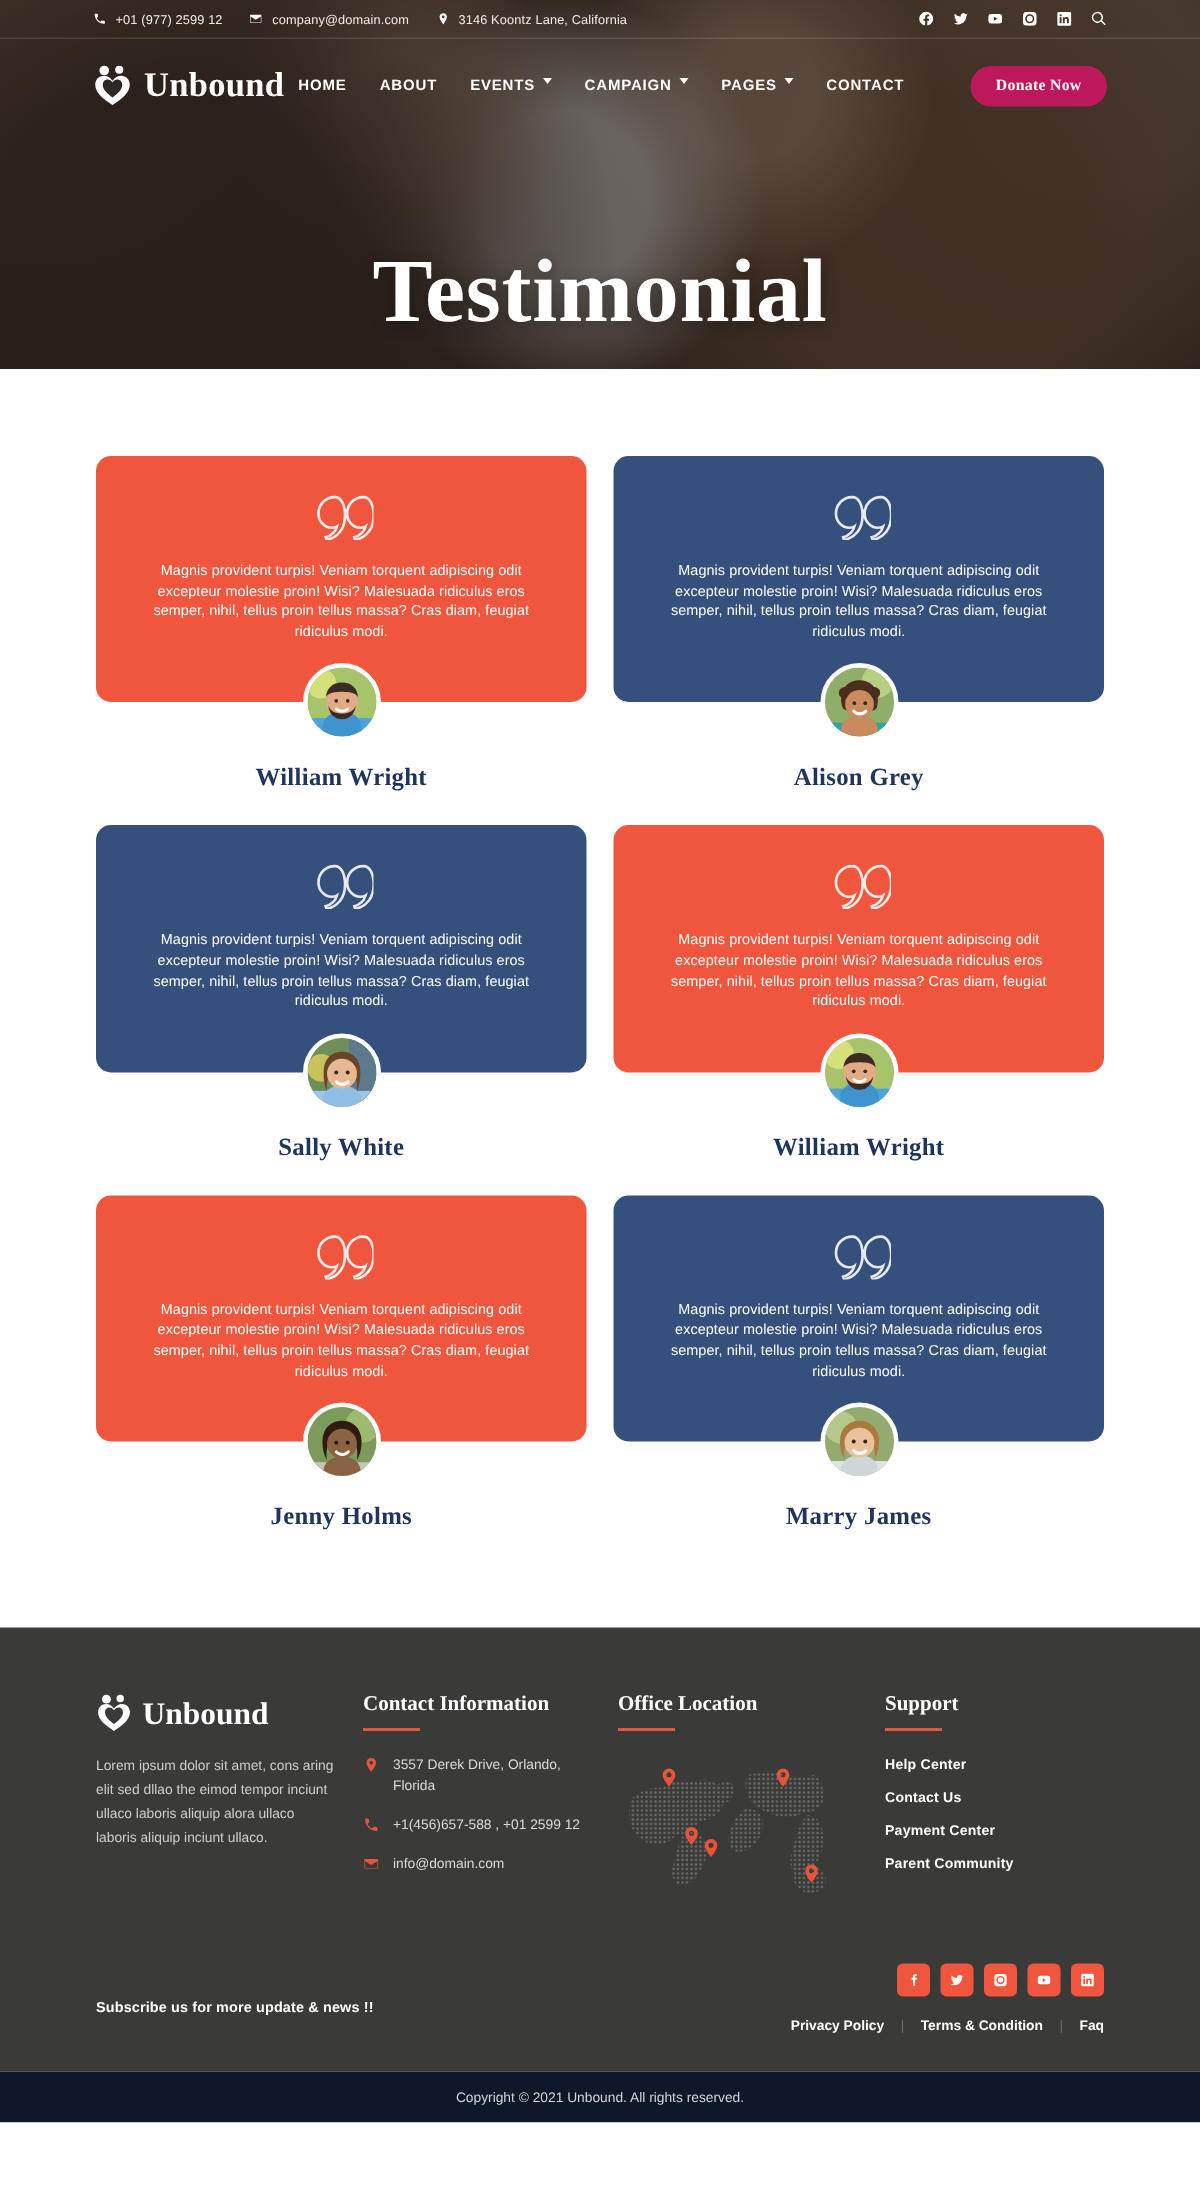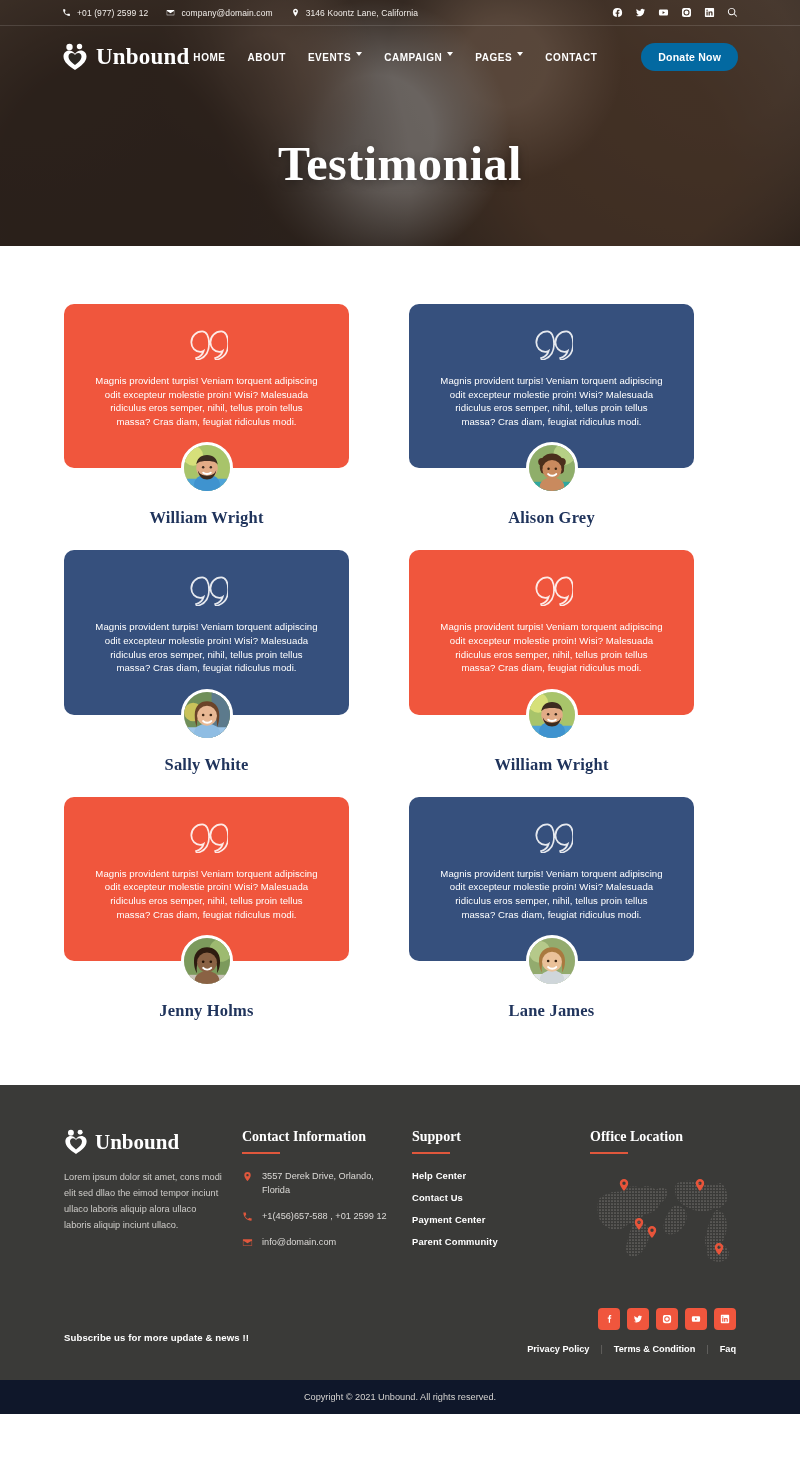--- a/index.html
+++ b/index.html
@@ -105,57 +105,57 @@
     cursor: pointer;
   }
   .caret {
     width: 0; height: 0;
     border-left: 3.5px solid transparent;
     border-right: 3.5px solid transparent;
     border-top: 4px solid #ffffff;
   }
   .donate-btn {
     margin-left: 22px;
-    background: #0369a1;
+    background: #be185d;
     color: #ffffff;
     font-size: 10.5px;
     font-weight: 700;
     border: none;
     border-radius: 16px;
     padding: 8px 17px;
     cursor: pointer;
     letter-spacing: .2px;
-    font-family: Liberation Sans, sans-serif;
+    font-family: Liberation Serif, serif;
   }
 
   .hero-title {
     position: relative;
     z-index: 3;
     text-align: center;
-    margin-top: 48px;
+    margin-top: 72px;
     font-family: "Liberation Serif", serif;
     font-weight: 700;
-    font-size: 48px;
+    font-size: 60px;
     color: #ffffff;
     letter-spacing: .5px;
     text-shadow: 0 2px 10px rgba(0,0,0,.35);
   }
 
   
   .testimonials {
     padding: 58px 64px 64px 64px;
     background: #ffffff;
   }
   .t-grid {
     display: grid;
     grid-template-columns: 327px 327px;
     column-gap: 18px;
     row-gap: 22px;
   }
-  .t-item { width: 285px; }
+  .t-item { width: 327px; }
   .t-card {
     position: relative;
     border-radius: 10px;
     padding: 26px 30px 40px 30px;
     text-align: center;
   }
   .t-card.orange { background: #f0563d; }
   .t-card.navy   { background: #36507d; }
 
   .quote-mark {
@@ -574,40 +574,40 @@
               <rect y="47" width="60" height="13" fill="#dfe3e6"></rect>
               <ellipse cx="30" cy="54" rx="16" ry="12" fill="#cfd6da"></ellipse>
               <path d="M13 30c0-12 8-18 17-18s17 6 17 18c0 7-2 12-4 15 2-12-3-18-13-18s-15 6-13 18c-2-3-4-8-4-15z" fill="#a9793f"></path>
               <circle cx="30" cy="31" r="13" fill="#eac19a"></circle>
               <circle cx="25" cy="30" r="1.7" fill="#3a2413"></circle>
               <circle cx="35" cy="30" r="1.7" fill="#3a2413"></circle>
               <path d="M25 38c2.5 3 8 3 10.5 0" stroke="#ffffff" stroke-width="2.6" fill="none" stroke-linecap="round"></path>
             </svg>
           </div>
         </div>
-        <div class="t-name">Lane James</div>
+        <div class="t-name">Marry James</div>
       </div>
 
     </div>
   </div>
 
   <div class="footer">
     <div class="footer-top">
 
       <div>
         <div class="f-brand">
           <svg class="f-brand-mark" viewBox="0 0 52 56">
             <circle cx="15" cy="8" r="6.4" fill="#ffffff"></circle>
             <circle cx="35" cy="7" r="5.4" fill="#ffffff"></circle>
             <path d="M26 54C14 46 3 38 3 27 3 20 8 15 14.5 15 19 15 23.4 17.6 26 21.6 28.6 17.6 33 15 37.5 15 44 15 49 20 49 27c0 11-11 19-23 27z" fill="#ffffff"></path>
             <path d="M26 44c-7-5-13-10.5-13-17 0-4 2.8-7 6.5-7 2.6 0 5.1 1.6 6.5 4 1.4-2.4 3.9-4 6.5-4 3.7 0 6.5 3 6.5 7 0 6.5-6 12-13 17z" fill="#3a3a38"></path>
           </svg>
           <span class="f-brand-name">Unbound</span>
         </div>
-        <div class="f-desc">Lorem ipsum dolor sit amet, cons modi elit sed dllao the eimod tempor inciunt ullaco laboris aliquip alora ullaco laboris aliquip inciunt ullaco.</div>
+        <div class="f-desc">Lorem ipsum dolor sit amet, cons aring elit sed dllao the eimod tempor inciunt ullaco laboris aliquip alora ullaco laboris aliquip inciunt ullaco.</div>
       </div>
 
       <div>
         <div class="f-title">Contact Information</div>
         <div class="f-rule"></div>
         <div class="f-contact-row">
           <svg viewBox="0 0 24 24">
               <path d="M12 2a7 7 0 00-7 7c0 5 7 13 7 13s7-8 7-13a7 7 0 00-7-7zm0 9.6A2.6 2.6 0 1114.6 9 2.6 2.6 0 0112 11.6z"></path>
             </svg>
           <div class="f-contact-text">3557 Derek Drive, Orlando, Florida</div>
@@ -617,29 +617,20 @@
               <path d="M6.6 10.8c1.4 2.8 3.8 5.1 6.6 6.6l2.2-2.2c.3-.3.7-.4 1-.2 1.2.4 2.4.6 3.6.6.6 0 1 .4 1 1V20c0 .6-.4 1-1 1C10.6 21 3 13.4 3 4c0-.6.4-1 1-1h3.5c.6 0 1 .4 1 1 0 1.3.2 2.5.6 3.6.1.4 0 .7-.2 1l-2.3 2.2z"></path>
             </svg>
           <div class="f-contact-text" style="max-width:140px">+1(456)657-588 , +01 2599 12</div>
         </div>
         <div class="f-contact-row">
           <svg viewBox="0 0 24 24">
               <path d="M2 5h20v14H2V5zm10 7L3.5 6.5h17L12 12zm0 1.8L3 8.2V18h18V8.2l-9 5.6z"></path>
             </svg>
           <div class="f-contact-text">info@domain.com</div>
         </div>
-      </div>
-
-      <div>
-        <div class="f-title">Support</div>
-        <div class="f-rule"></div>
-        <a class="f-link">Help Center</a>
-        <a class="f-link">Contact Us</a>
-        <a class="f-link">Payment Center</a>
-        <a class="f-link">Parent Community</a>
       </div>
 
       <div>
         <div class="f-title">Office Location</div>
         <div class="f-rule"></div>
         <svg class="map-box" viewBox="0 0 150 92">
           <defs>
             <pattern id="dots" width="3" height="3" patternUnits="userSpaceOnUse">
               <circle cx="1" cy="1" r="0.85" fill="#6e6c68"></circle>
             </pattern>
@@ -658,20 +649,29 @@
           <g fill="#e8543a">
             <path d="M34 9a4.2 4.2 0 00-4.2 4.2c0 3.2 4.2 7.8 4.2 7.8s4.2-4.6 4.2-7.8A4.2 4.2 0 0034 9zm0 5.9a1.7 1.7 0 111.7-1.7 1.7 1.7 0 01-1.7 1.7z"></path>
             <path d="M49 48a4.2 4.2 0 00-4.2 4.2c0 3.2 4.2 7.8 4.2 7.8s4.2-4.6 4.2-7.8A4.2 4.2 0 0049 48zm0 5.9a1.7 1.7 0 111.7-1.7 1.7 1.7 0 01-1.7 1.7z"></path>
             <path d="M62 56a4.2 4.2 0 00-4.2 4.2c0 3.2 4.2 7.8 4.2 7.8s4.2-4.6 4.2-7.8A4.2 4.2 0 0062 56zm0 5.9a1.7 1.7 0 111.7-1.7 1.7 1.7 0 01-1.7 1.7z"></path>
             <path d="M110 9a4.2 4.2 0 00-4.2 4.2c0 3.2 4.2 7.8 4.2 7.8s4.2-4.6 4.2-7.8A4.2 4.2 0 00110 9zm0 5.9a1.7 1.7 0 111.7-1.7 1.7 1.7 0 01-1.7 1.7z"></path>
             <path d="M129 73a4.2 4.2 0 00-4.2 4.2c0 3.2 4.2 7.8 4.2 7.8s4.2-4.6 4.2-7.8A4.2 4.2 0 00129 73zm0 5.9a1.7 1.7 0 111.7-1.7 1.7 1.7 0 01-1.7 1.7z"></path>
           </g>
         </svg>
       </div>
 
+      <div>
+        <div class="f-title">Support</div>
+        <div class="f-rule"></div>
+        <a class="f-link">Help Center</a>
+        <a class="f-link">Contact Us</a>
+        <a class="f-link">Payment Center</a>
+        <a class="f-link">Parent Community</a>
+      </div>
+
     </div>
 
     <div class="footer-mid">
       <div>
         <div class="sub-label">Subscribe us for more update &amp; news !!</div>
       </div>
 
       <div class="footer-right">
         <div class="f-socials">
           <span class="f-soc">

